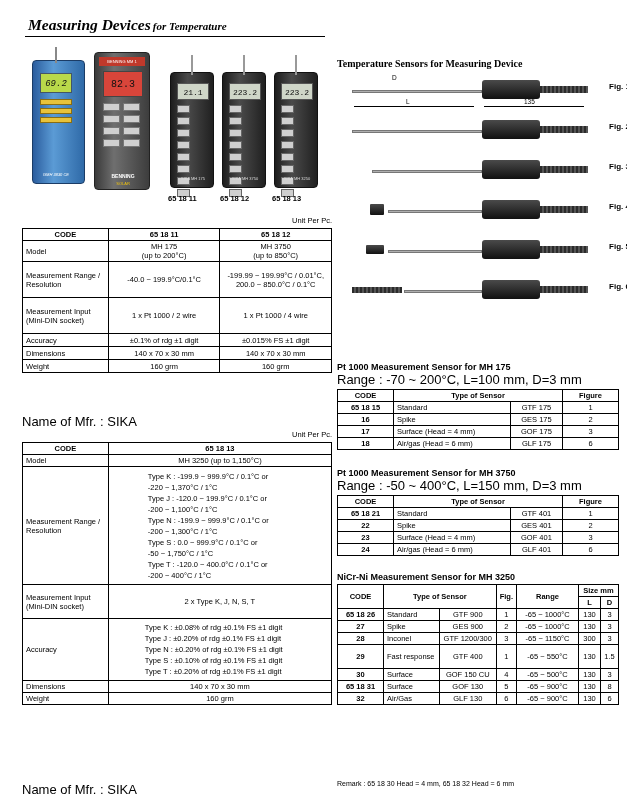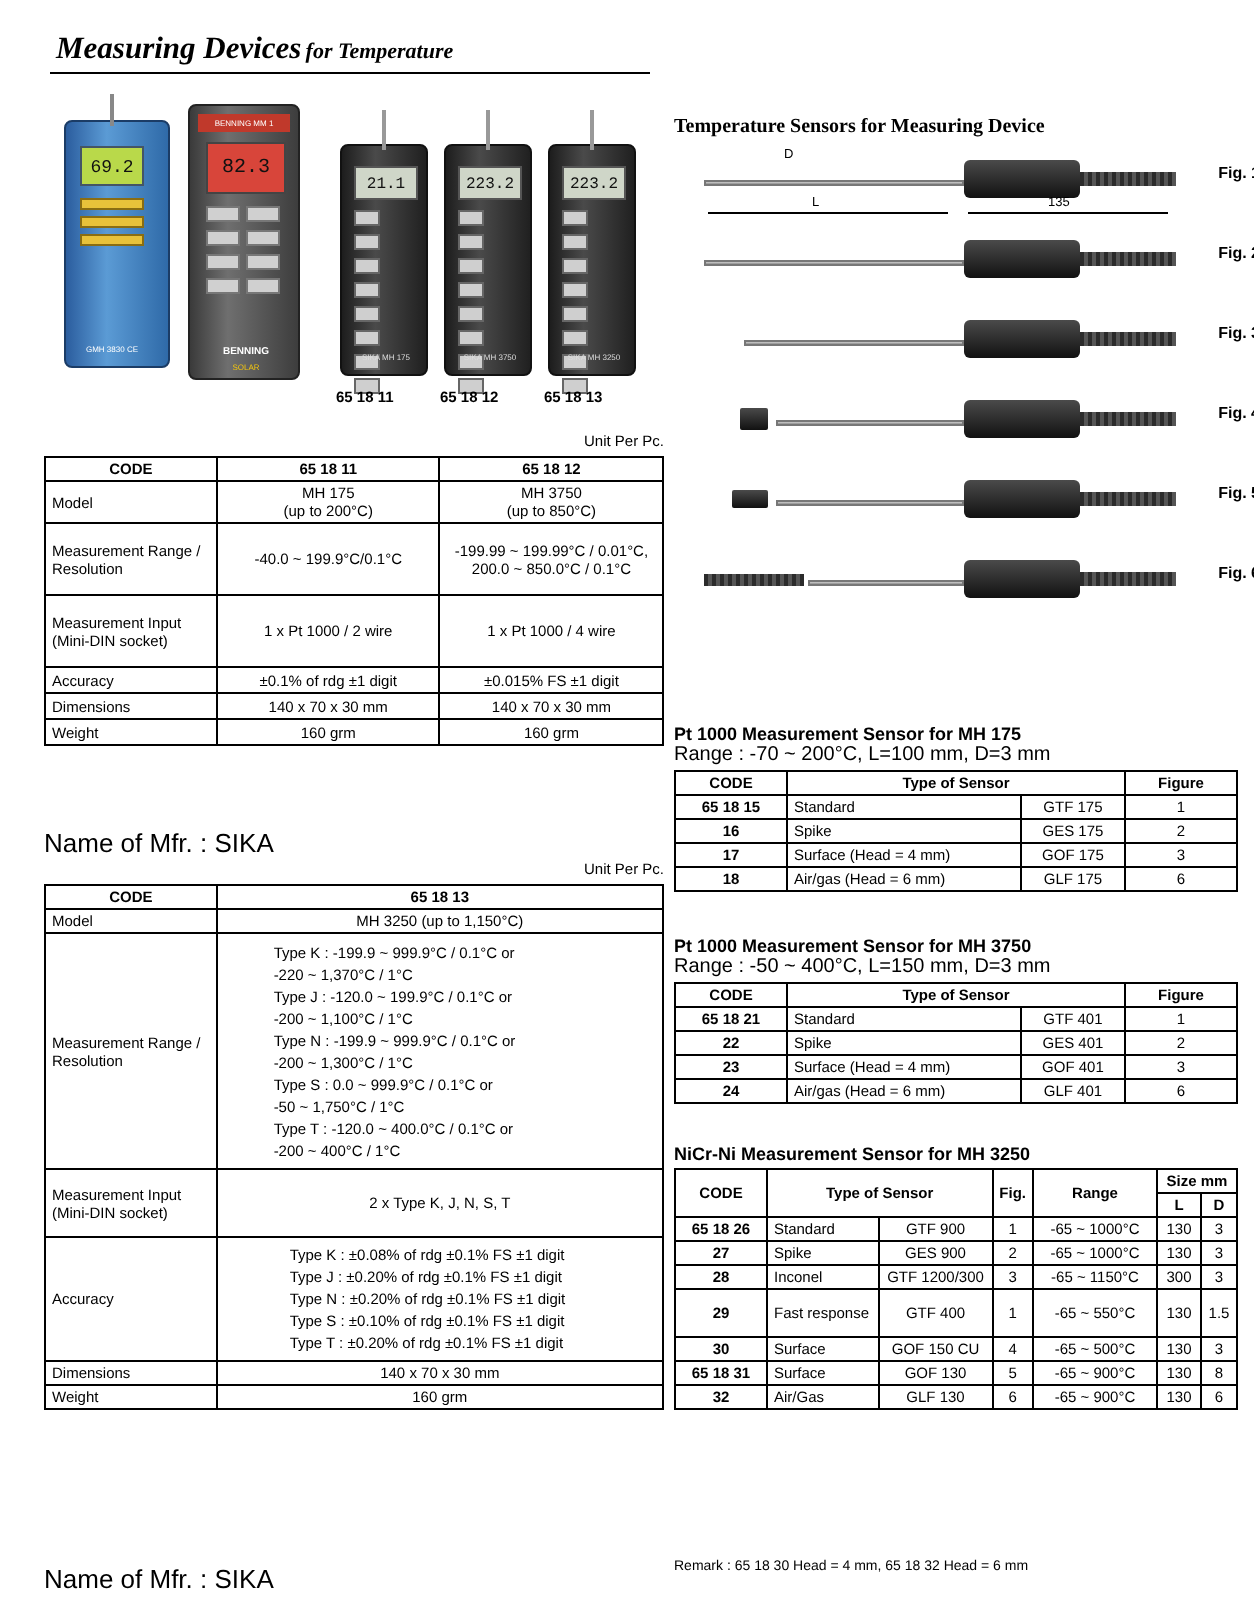--- a/index.html
+++ b/index.html
@@ -27,29 +27,29 @@
     font-weight: bold; font-style: italic; font-size: 11px;
   }
   .hdr-rule { position:absolute; left:25px; top:36px; width:300px; height:1px; background:#000; }
 
   
   .rhead {
     font-family: "Liberation Serif", serif;
     font-weight: bold; font-size: 10px;
   }
   .sec-title { font-weight: bold; font-size: 9px; }
-  .sec-sub { font-size: 10px; }
+  .sec-sub { font-size: 13px; }
 
   
   .devices { position: absolute; left: 22px; top: 44px; width: 310px; height: 160px; }
 
   .meter { position: absolute; border-radius: 4px; }
 
   
-  .m1 { left: 10px; top: 16px; width: 53px; height: 124px; background: linear-gradient(90deg,#2b5d9e,#5b9bd5 40%,#2f6aa8); border:1px solid #1b3c66; }
+  .m1 { left: 10px; top: 16px; width: 53px; height: 124px; background: linear-gradient(90deg,#2b5d9e,#5b9bd5 40%,#2f6aa8); border:1px solid #1b3c66;font-style:italic; }
   .m1 .scr { position:absolute; left:7px; top:12px; width:32px; height:20px; background:#b9d94a; border:1px solid #456; color:#111; font-family:"Liberation Mono",monospace; font-size:9px; text-align:center; line-height:20px; }
   .m1 .btns { position:absolute; left:7px; top:38px; width:32px; height:30px; }
   .m1 .btns i { display:block; height:6px; margin-bottom:3px; background:#e8c23a; border:1px solid #8a6d12; }
   .m1 .lbl { position:absolute; left:4px; bottom:6px; width:38px; font-size:4px; color:#fff; text-align:center; }
   .m1 .probe { position:absolute; left:22px; top:-14px; width:2px; height:16px; background:#888; }
 
   
   .m2 { left: 72px; top: 8px; width: 56px; height: 138px; background: linear-gradient(90deg,#3a3a3a,#6f6f6f 35%,#3d3d3d); border:1px solid #222; }
   .m2 .top { position:absolute; left:4px; top:4px; right:4px; height:9px; background:#c0392b; color:#fff; font-size:4px; text-align:center; line-height:9px; }
   .m2 .scr { position:absolute; left:8px; top:18px; width:40px; height:26px; background:#d8453a; border:1px solid #444; color:#111; font-family:"Liberation Mono",monospace; font-size:10px; text-align:center; line-height:26px; }
@@ -303,21 +303,21 @@
         <tr>
       <th class="ctr b" style="width:86px;">CODE</th>
       <th class="ctr b" style="width:224px;">65 18 13</th>
     </tr>
     <tr>
       <td>Model</td>
       <td class="ctr">MH 3250 (up to 1,150°C)</td>
     </tr>
     <tr>
       <td style="height:118px;white-space:pre-line;">Measurement Range / Resolution</td>
-      <td style="white-space:pre-line;padding-left:28px;line-height:11px;">Type K : -199.9 ~ 999.9°C / 0.1°C or
+      <td style="white-space:pre-line;padding-left:39px;line-height:11px;">Type K : -199.9 ~ 999.9°C / 0.1°C or
 -220 ~ 1,370°C / 1°C
 Type J : -120.0 ~ 199.9°C / 0.1°C or
 -200 ~ 1,100°C / 1°C
 Type N : -199.9 ~ 999.9°C / 0.1°C or
 -200 ~ 1,300°C / 1°C
 Type S : 0.0 ~ 999.9°C / 0.1°C or
 -50 ~ 1,750°C / 1°C
 Type T : -120.0 ~ 400.0°C / 0.1°C or
 -200 ~ 400°C / 1°C</td>
     </tr>

